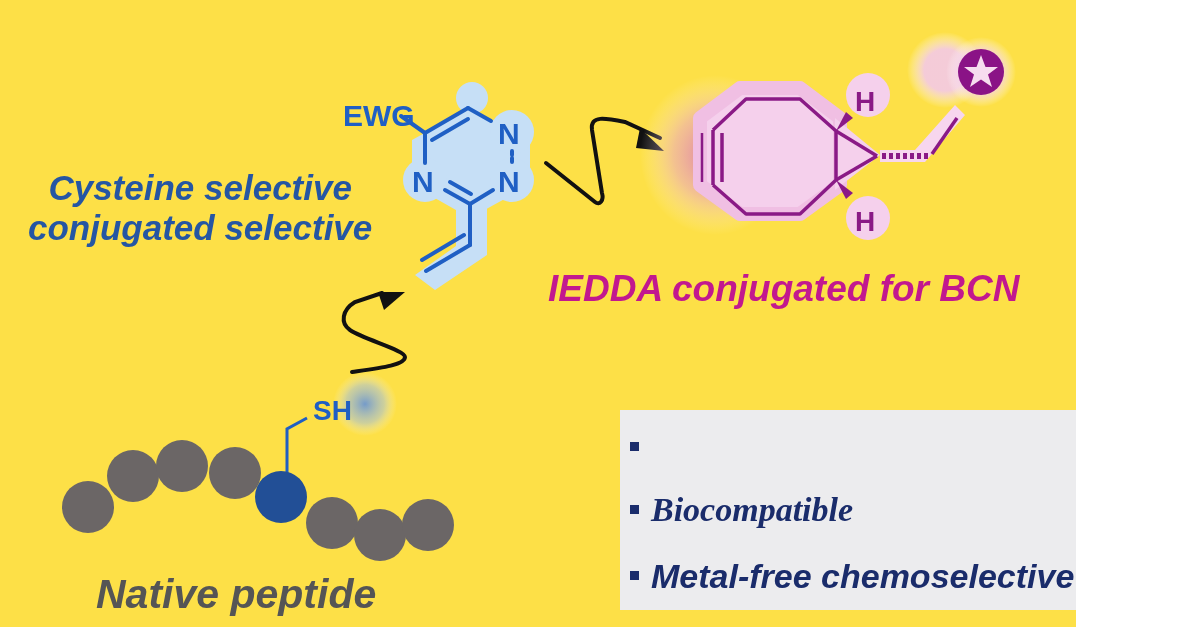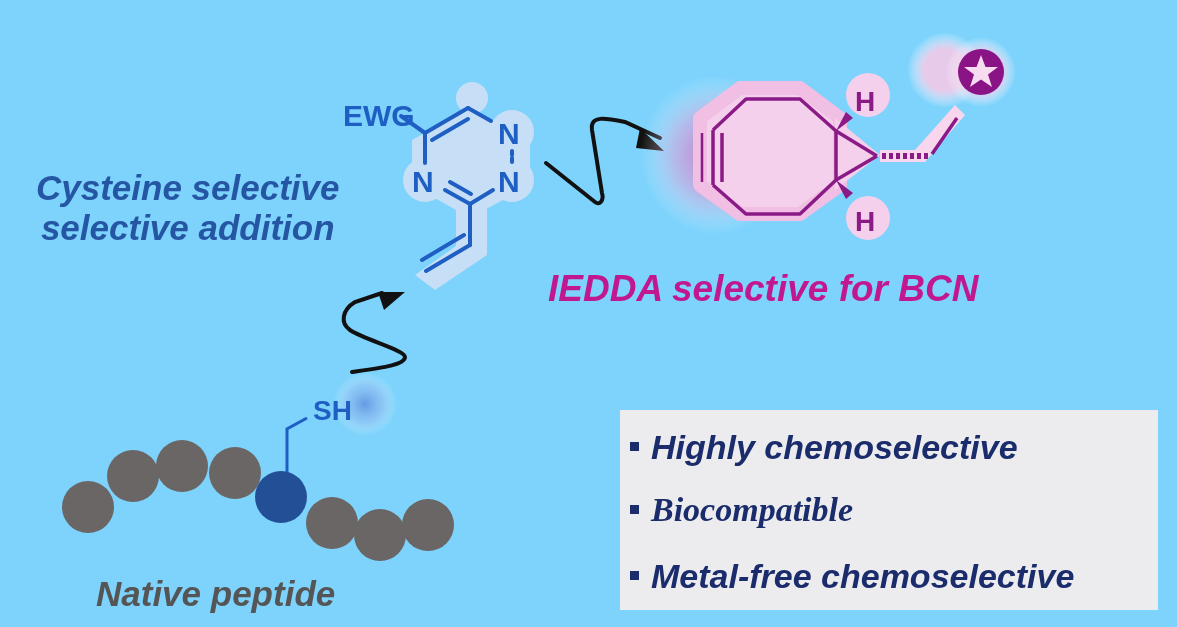--- a/index.html
+++ b/index.html
@@ -1,22 +1,22 @@
 <!DOCTYPE html>
 <html><head>
 <meta charset="utf-8">
 <style>
   html, body { margin: 0; padding: 0; background: #ffffff; }
-  #stage { position: relative; width: 1177px; height: 627px; overflow: hidden; background: #7dd3fc; }
+  #stage { position: relative; width: 1076px; height: 627px; overflow: hidden; background: #fde047; }
   svg { position: absolute; left: 0; top: 0; }
   .atom { font-family: "Liberation Sans", sans-serif; font-weight: bold; }
   .text-abs { position: absolute; font-family: "Liberation Sans", sans-serif; font-weight: bold; font-style: italic; white-space: nowrap; }
-  #cys-label { left: 28px; top: 168px; color: #2556a3; font-size: 35px; line-height: 40px; text-align: center; margin-left: 8px; }
+  #cys-label { left: 28px; top: 168px; color: #2556a3; font-size: 35px; line-height: 40px; text-align: center; }
   #iedda-label { left: 548px; top: 267px; color: #c2188f; font-size: 37px; line-height: 44px; }
-  #peptide-label { left: 96px; top: 572px; color: #555; font-size: 35px; line-height: 44px; }
+  #peptide-label { left: 96px; top: 572px; color: #555; font-size: 41px; line-height: 44px; }
   #features-box { position: absolute; left: 620px; top: 410px; width: 538px; height: 200px; background: #ececee; }
   .feat { position: absolute; left: 10px; color: #1a2c6b; font-size: 34px; line-height: 40px; font-family: "Liberation Sans", sans-serif; font-weight: bold; font-style: italic; white-space: nowrap; }
   .feat .bullet { display: inline-block; width: 9px; height: 9px; background: #1a2c6b; margin-right: 12px; vertical-align: middle; position: relative; top: -4px; }
 </style>
 </head>
 <body>
 
 <div id="stage">
 
   <svg width="1177" height="627" viewBox="0 0 1177 627">
@@ -123,30 +123,30 @@
         <circle cx="332" cy="523" r="26" fill="#6b6666"></circle>
         <circle cx="380" cy="535" r="26" fill="#6b6666"></circle>
         <circle cx="428" cy="525" r="26" fill="#6b6666"></circle>
         <circle cx="281" cy="497" r="26" fill="#224f96"></circle>
       </g>
     </g>
   </svg>
 
   <div id="cys-label" class="text-abs">
     <div>Cysteine selective</div>
-    <div>selective addition</div>
+    <div>conjugated selective</div>
   </div>
 
-  <div id="iedda-label" class="text-abs">IEDDA selective for BCN</div>
+  <div id="iedda-label" class="text-abs">IEDDA conjugated for BCN</div>
 
   <div id="peptide-label" class="text-abs">Native peptide</div>
 
   <div id="features-box">
     <div class="feat" style="top:17px;">
-      <span class="bullet"></span><span>Highly chemoselective</span>
+      <span class="bullet"></span>
     </div>
     <div class="feat" style="top:80px;font-family:Liberation Serif, serif;">
       <span class="bullet"></span><span>Biocompatible</span>
     </div>
     <div class="feat" style="top:146px;">
       <span class="bullet"></span><span>Metal-free chemoselective</span>
     </div>
   </div>
 </div>
 

